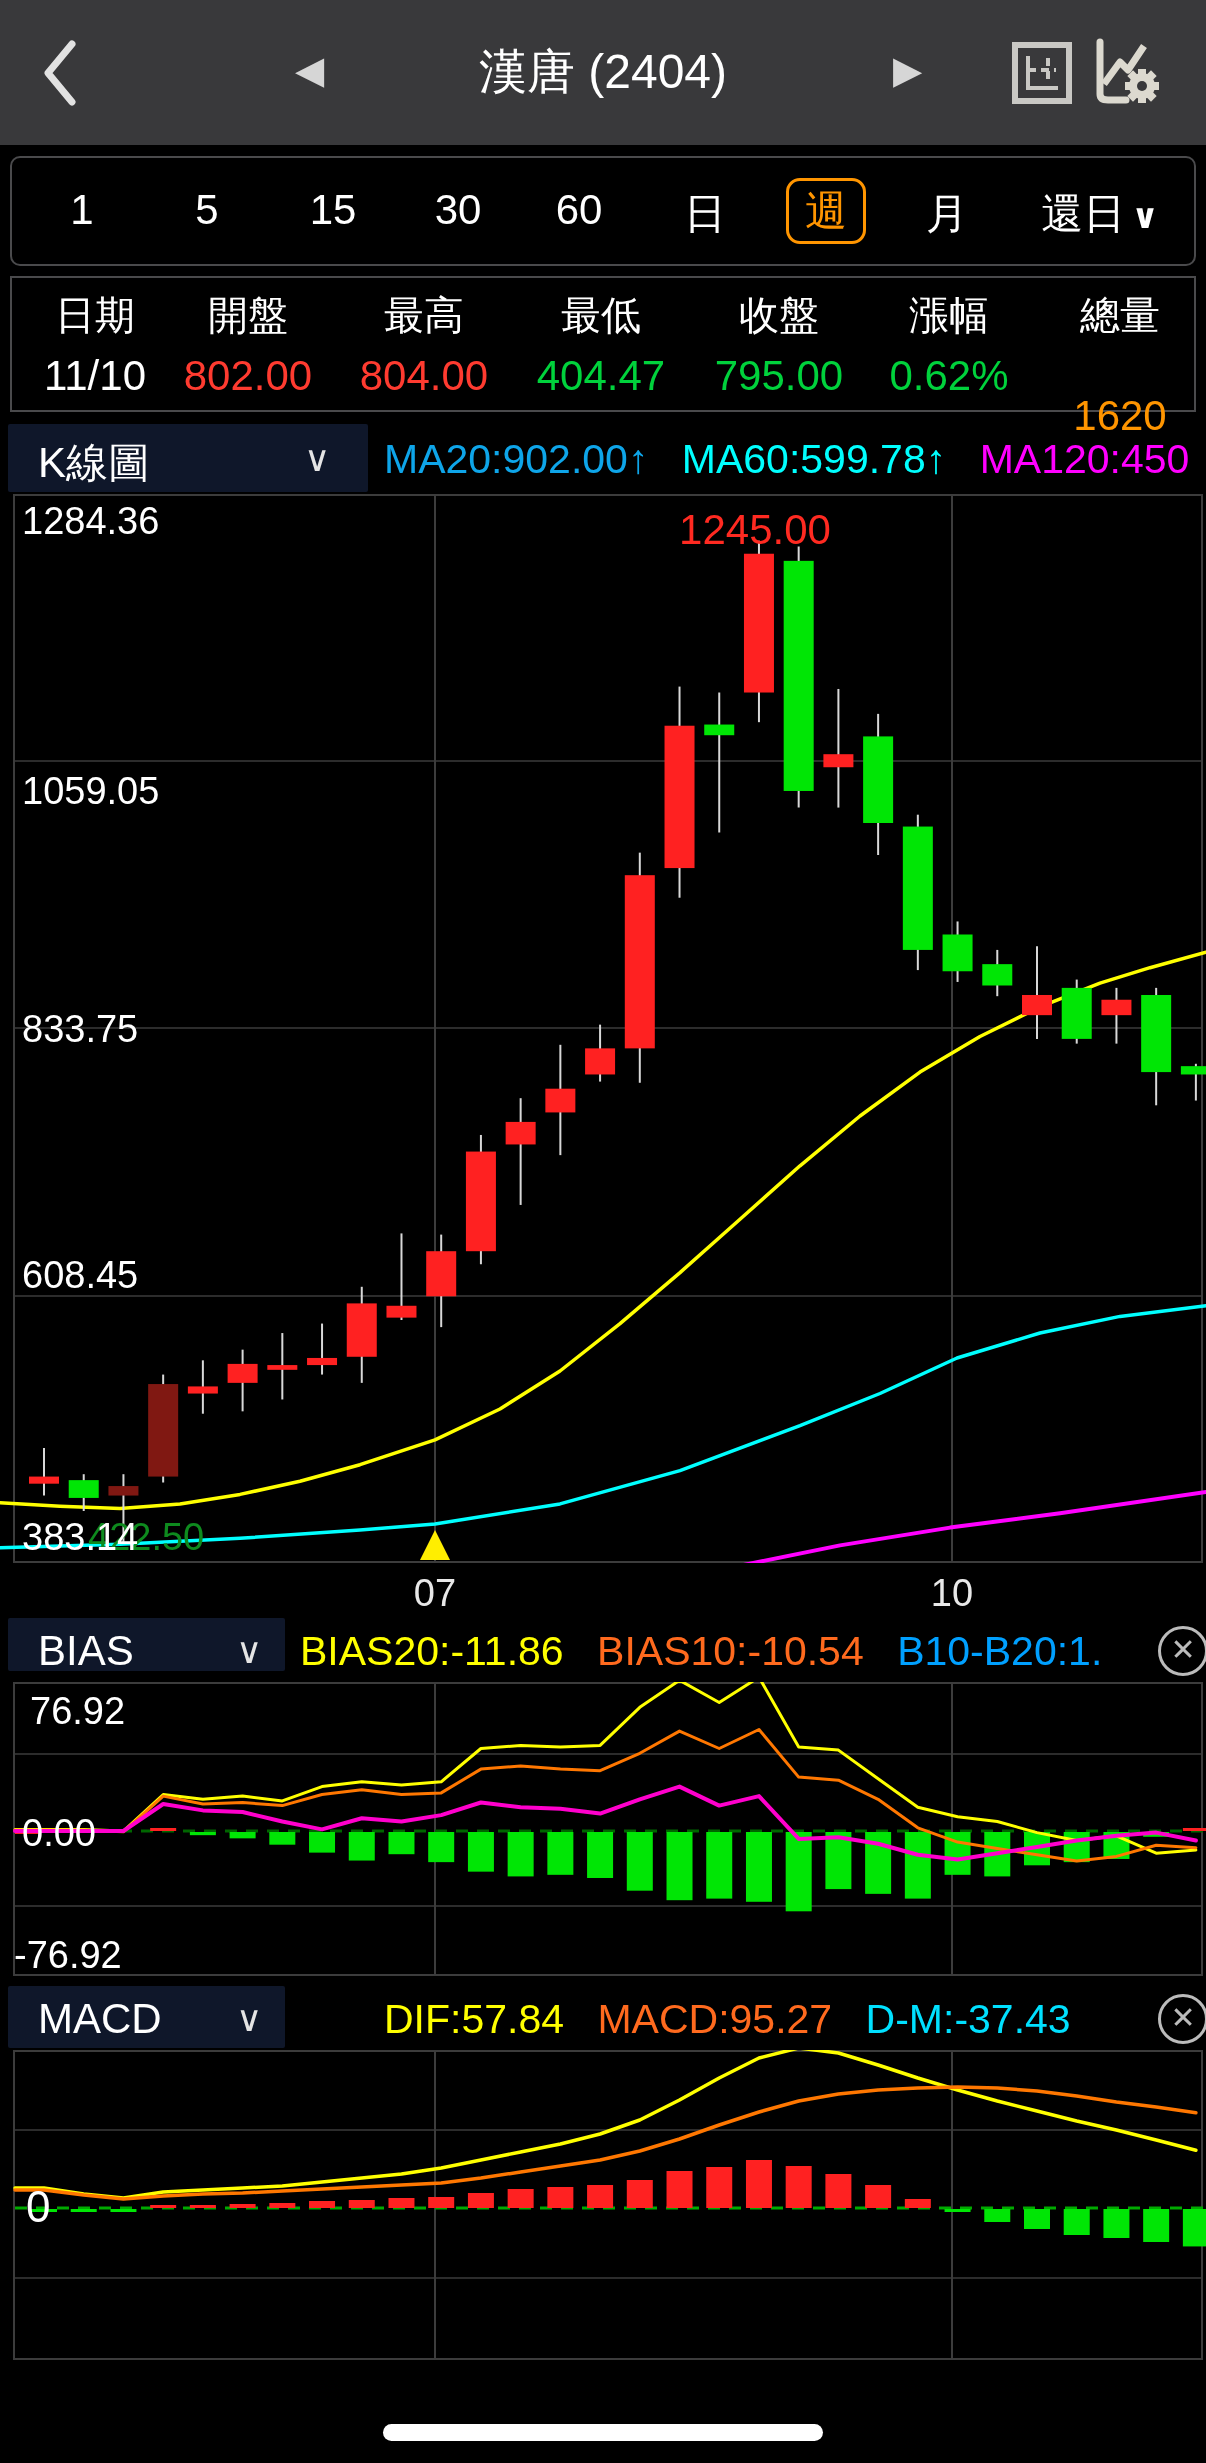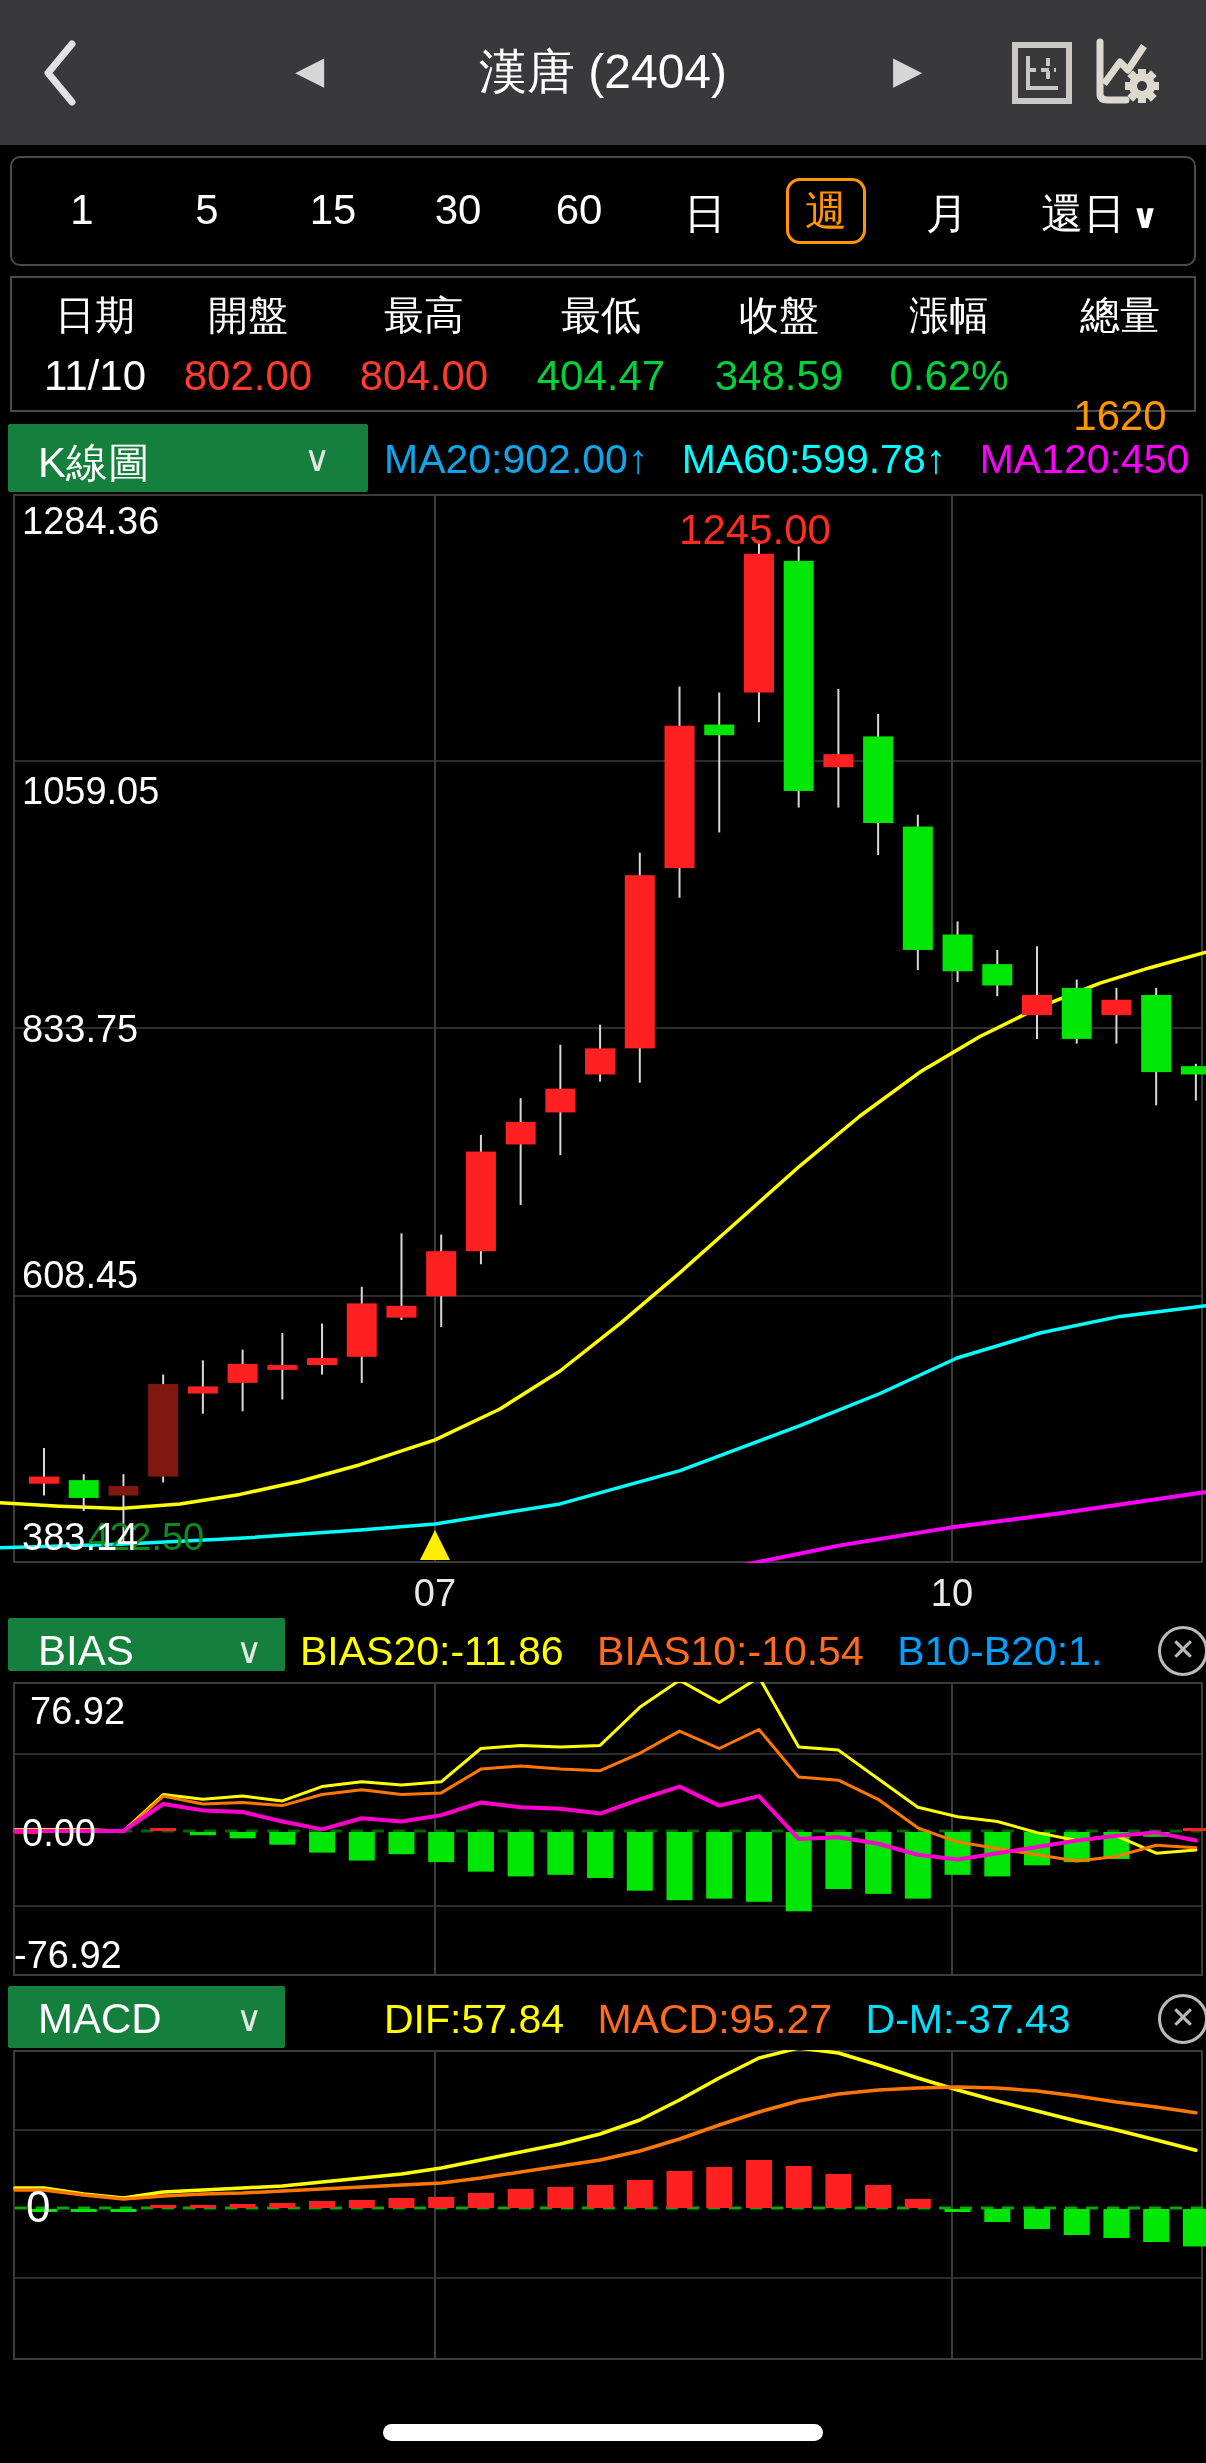--- a/index.html
+++ b/index.html
@@ -14,21 +14,21 @@
   
   .tfbar{left:10px;top:156px;width:1182px;height:106px;border:2px solid #4a4a4c;border-radius:10px;background:#000;}
   .tf{font-size:42px;color:#fff;top:186px;white-space:nowrap;}
   .tf.sel{color:#ff9500;border:3px solid #ff9500;border-radius:14px;padding:2px 16px;top:178px;}
   .tf .chev{font-size:34px;font-weight:bold;margin-left:6px;}
   
   .qbox{left:10px;top:276px;width:1182px;height:132px;border:2px solid #4a4a4c;background:#000;}
   .qh{font-size:40px;color:#fff;top:288px;white-space:nowrap;}
   .qv{font-size:42px;top:352px;white-space:nowrap;}
   
-  .ddl{background:#15803d;border-radius:2px;color:#fff;}
+  .ddl{background:#0f172a;border-radius:2px;color:#fff;}
   .ddl .lbl{position:absolute;left:30px;font-size:42px;white-space:nowrap;}
   .ddl .chev{position:absolute;font-size:36px;color:#e5e5e5;}
   .legend{position:absolute;font-size:41px;white-space:nowrap;overflow:hidden;}
   .legend span{margin-right:22px;}
   .closebtn{width:44px;height:44px;border:3px solid #bbb;border-radius:50%;color:#bbb;
             font-size:30px;line-height:42px;text-align:center;}
   .axlab{font-size:38px;color:#fff;white-space:nowrap;}
   .homebar{left:383px;top:2424px;width:440px;height:17px;background:#fff;border-radius:9px;}
   svg{position:absolute;display:block;}
 </style>
@@ -84,21 +84,21 @@
 <div class="abs qh ctr" style="left:248px">開盤</div>
 <div class="abs qh ctr" style="left:424px">最高</div>
 <div class="abs qh ctr" style="left:601px">最低</div>
 <div class="abs qh ctr" style="left:779px">收盤</div>
 <div class="abs qh ctr" style="left:949px">漲幅</div>
 <div class="abs qh ctr" style="left:1120px">總量</div>
 <div class="abs qv ctr" style="left: 95px; color: rgb(255, 255, 255);">11/10</div>
 <div class="abs qv ctr" style="left: 248px; color: rgb(255, 59, 48);">802.00</div>
 <div class="abs qv ctr" style="left: 424px; color: rgb(255, 59, 48);">804.00</div>
 <div class="abs qv ctr" style="left: 601px; color: rgb(0, 210, 60);">404.47</div>
-<div class="abs qv ctr" style="left: 779px; color: rgb(0, 210, 60);">348.59</div>
+<div class="abs qv ctr" style="left: 779px; color: rgb(0, 210, 60);">795.00</div>
 <div class="abs qv ctr" style="left: 949px; color: rgb(0, 210, 60);">0.62%</div>
 <div class="abs qv ctr" style="left: 1120px; color: rgb(255, 149, 0); margin-top: 40px;">1620</div>
 
 <div class="abs ddl" style="left:8px;top:424px;width:360px;height:68px">
   <span class="lbl" style="top:11px">K線圖</span>
   <span class="chev" style="left:296px;top:14px">∨</span>
 </div>
 <div class="legend" style="left:384px;top:436px;width:822px">
   <span style="color: #0ea5e9; text-align: right;">MA20:902.00↑</span>
   <span style="color: rgb(0, 255, 255);">MA60:599.78↑</span>

